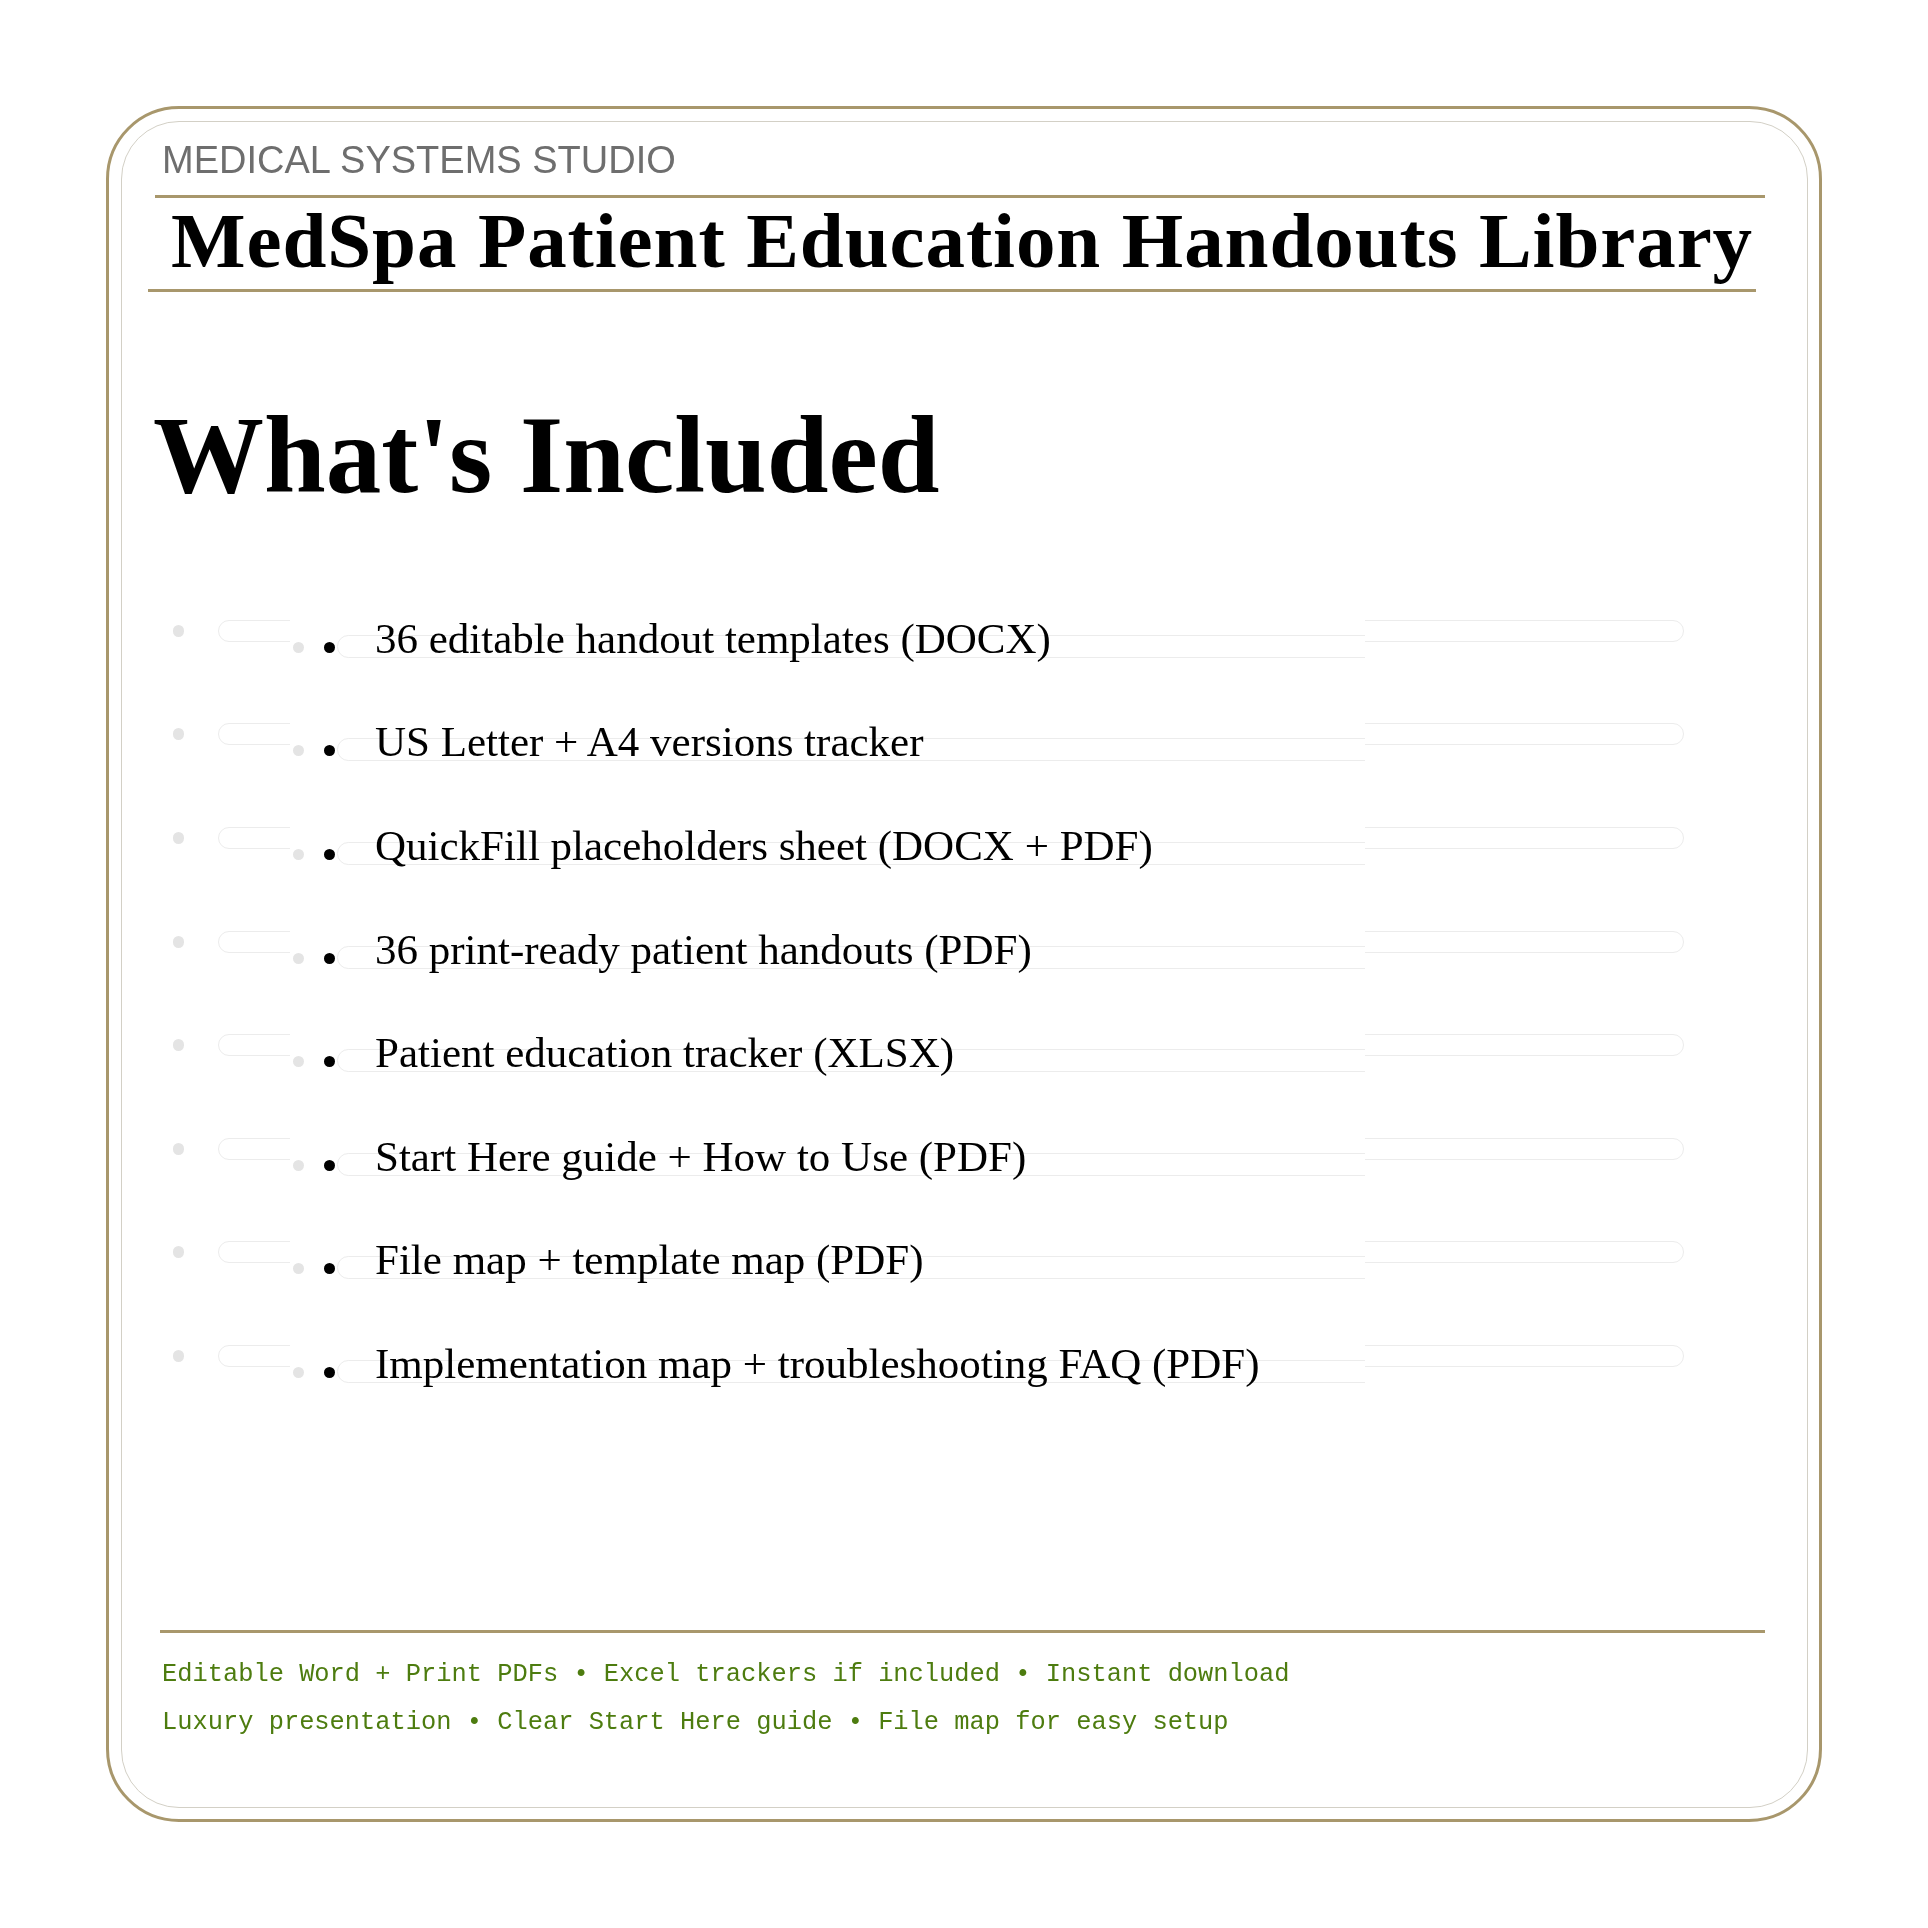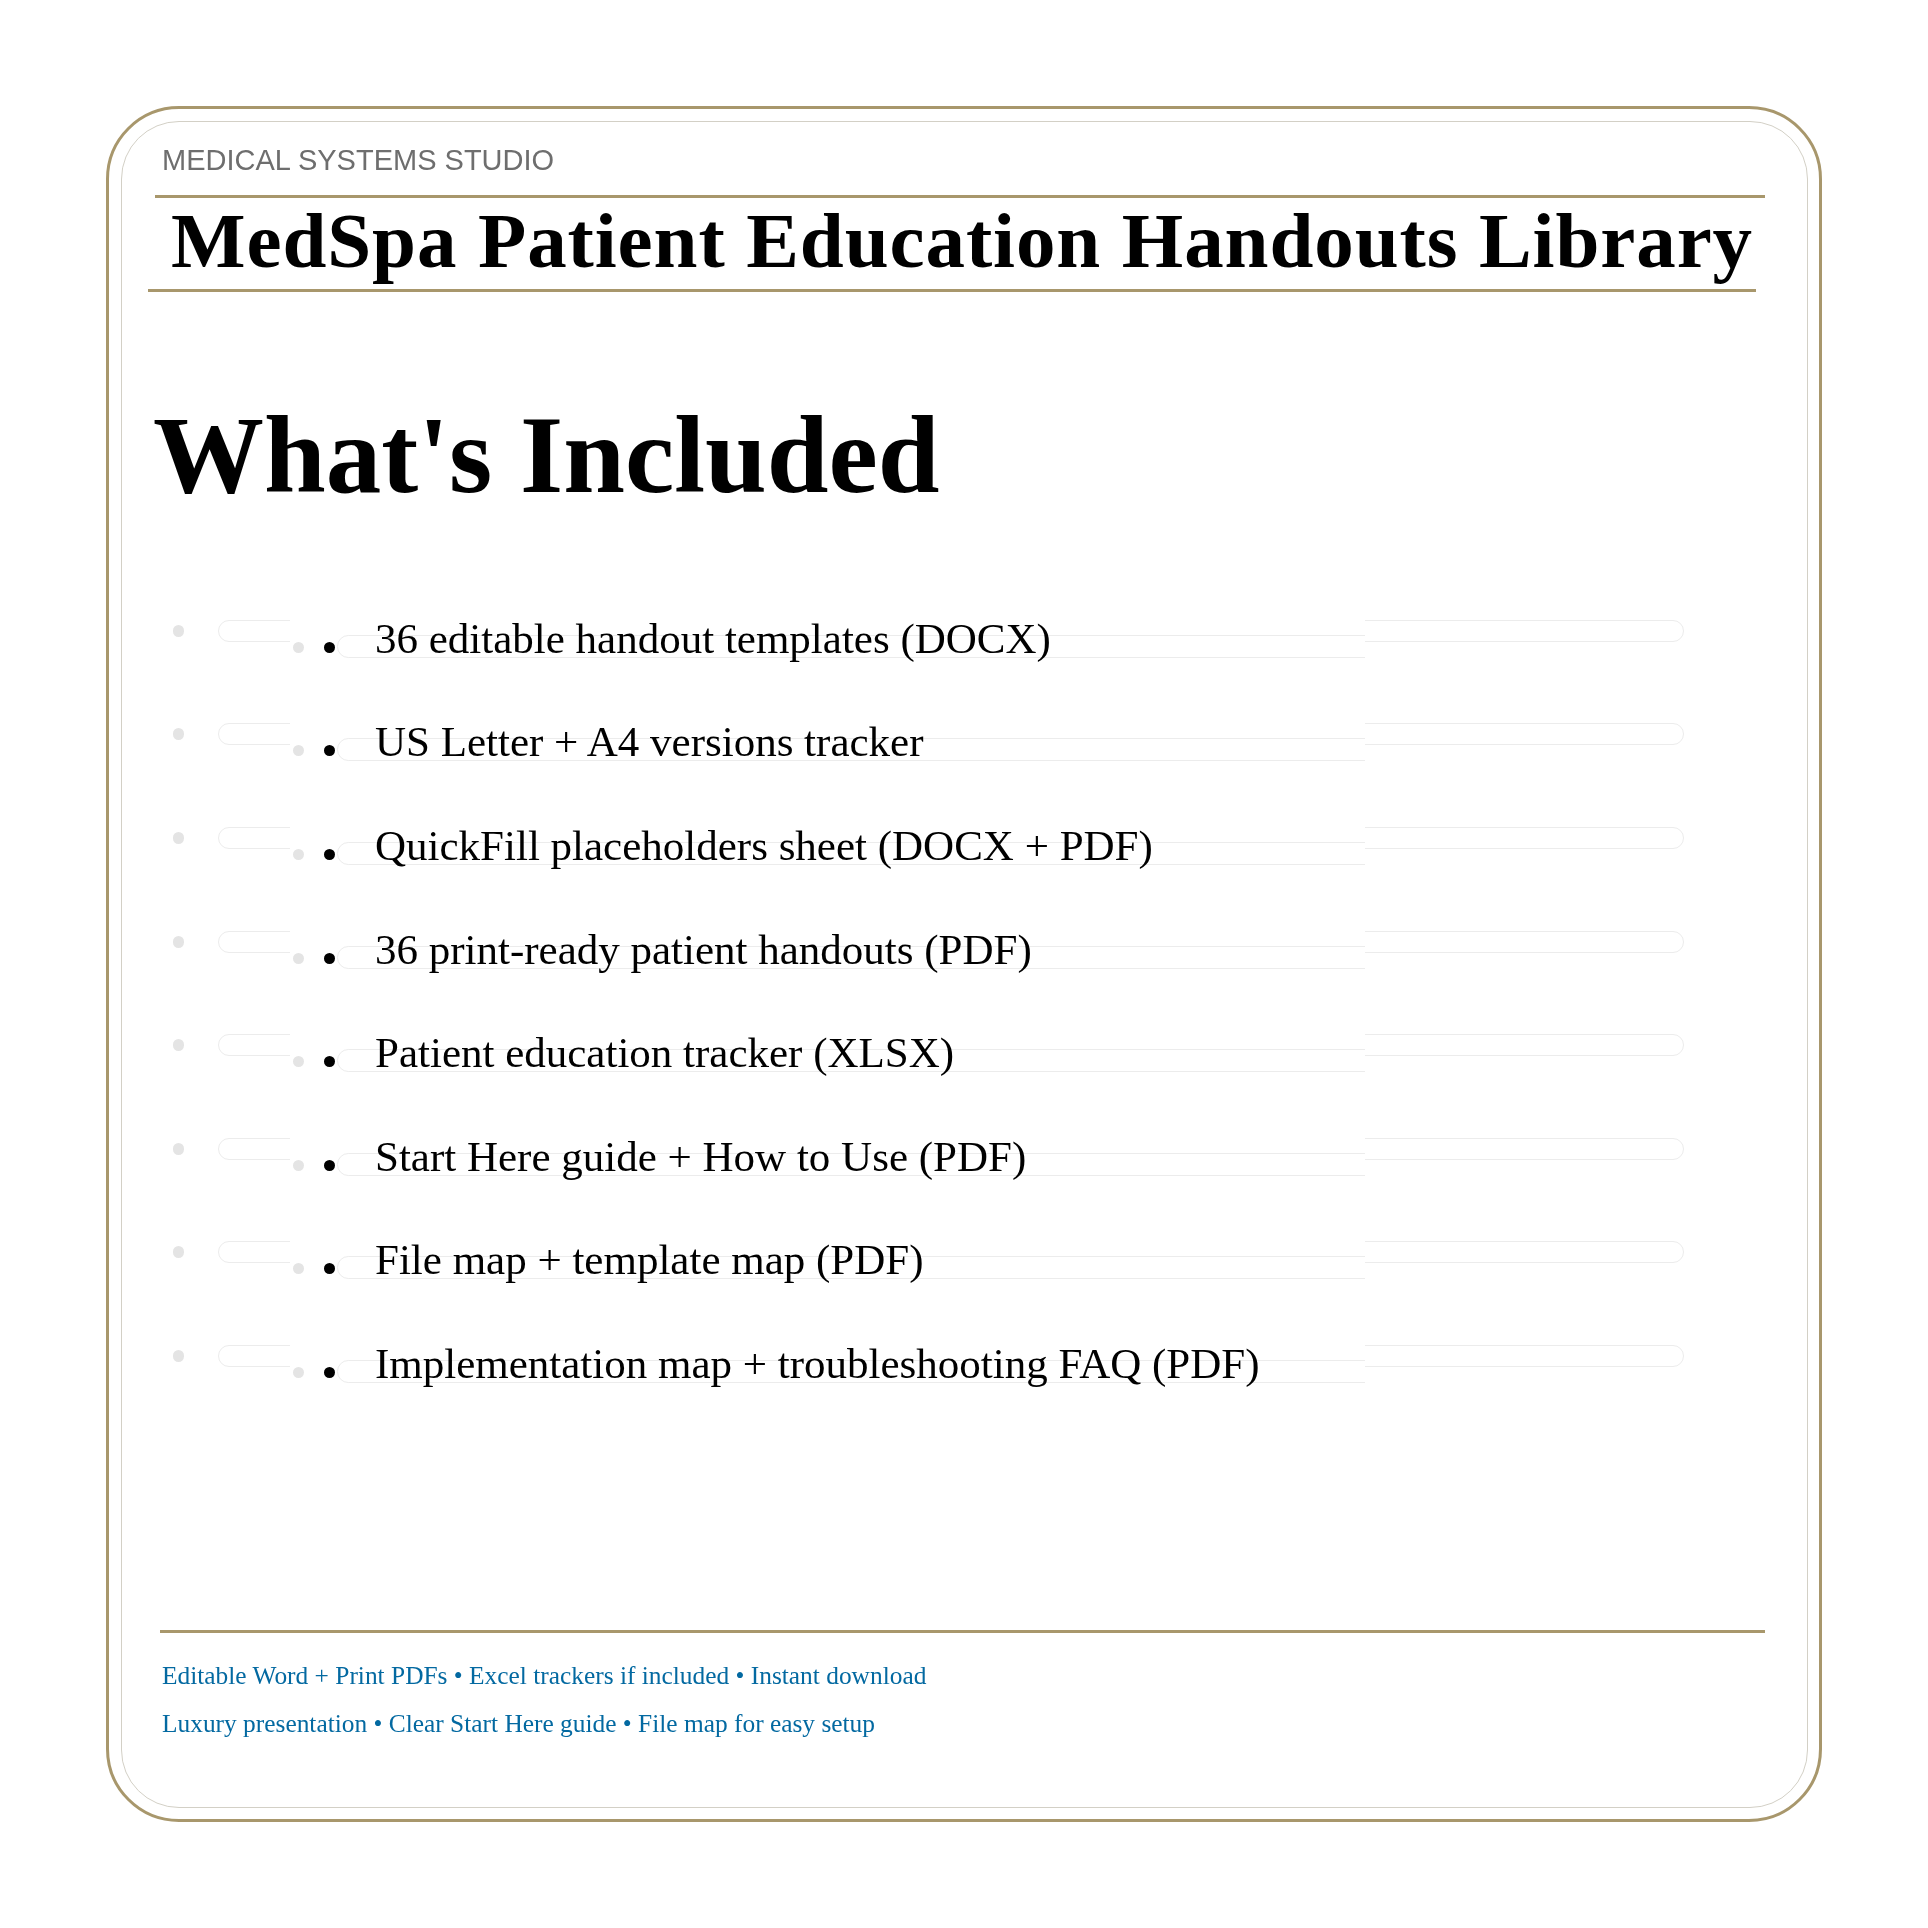--- a/index.html
+++ b/index.html
@@ -7,21 +7,21 @@
     .outer-frame {
       position: absolute; left: 106px; top: 106px; width: 1716px; height: 1716px;
       box-sizing: border-box; border: 3.8px solid #a8976c; border-radius: 73px;
     }
     .inner-frame {
       position: absolute; left: 121px; top: 121px; width: 1687px; height: 1687px;
       box-sizing: border-box; border: 1.9px solid #d3d0c6; border-radius: 58px;
     }
     .studio {
       position: absolute; left: 162px; top: 143px;
-      font-family: "Liberation Sans", sans-serif; font-size: 29px; color: #6e6e6e;
+      font-family: "Liberation Sans", sans-serif; font-size: 38px; color: #6e6e6e;
       line-height: 34px; white-space: nowrap;
     }
     .rule { position: absolute; height: 2.8px; background: #a8976c; }
     .title {
       position: absolute; left: 171px; top: 196px; width: 1582px;
       font-family: "Liberation Serif", serif; font-weight: bold; font-size: 79px;
       color: #000; line-height: 90px; white-space: nowrap; letter-spacing: 0.9px;
     }
     .heading {
       position: absolute; left: 153px; top: 394px;
@@ -54,21 +54,21 @@
       position: absolute; left: 34px; top: 39px; width: 11.3px; height: 11.3px;
       border-radius: 50%; background: #000;
     }
     .item-text {
       position: absolute; left: 85px; top: 9.4px;
       font-family: "Liberation Serif", serif; font-size: 43px; color: #000;
       line-height: 53px; white-space: nowrap;
     }
     .footer-line {
       position: absolute; left: 162px;
-      font-family: Liberation Serif, serif; font-size: 25.4px; color: #0369a1;
+      font-family: Liberation Mono, monospace; font-size: 25.4px; color: #4d7c0f;
       line-height: 30px; white-space: nowrap;
     }
   </style>
 </head>
 <body>
 
 <div class="outer-frame"></div>
 <div class="inner-frame"></div>
 
 <div class="studio">MEDICAL SYSTEMS STUDIO</div>

